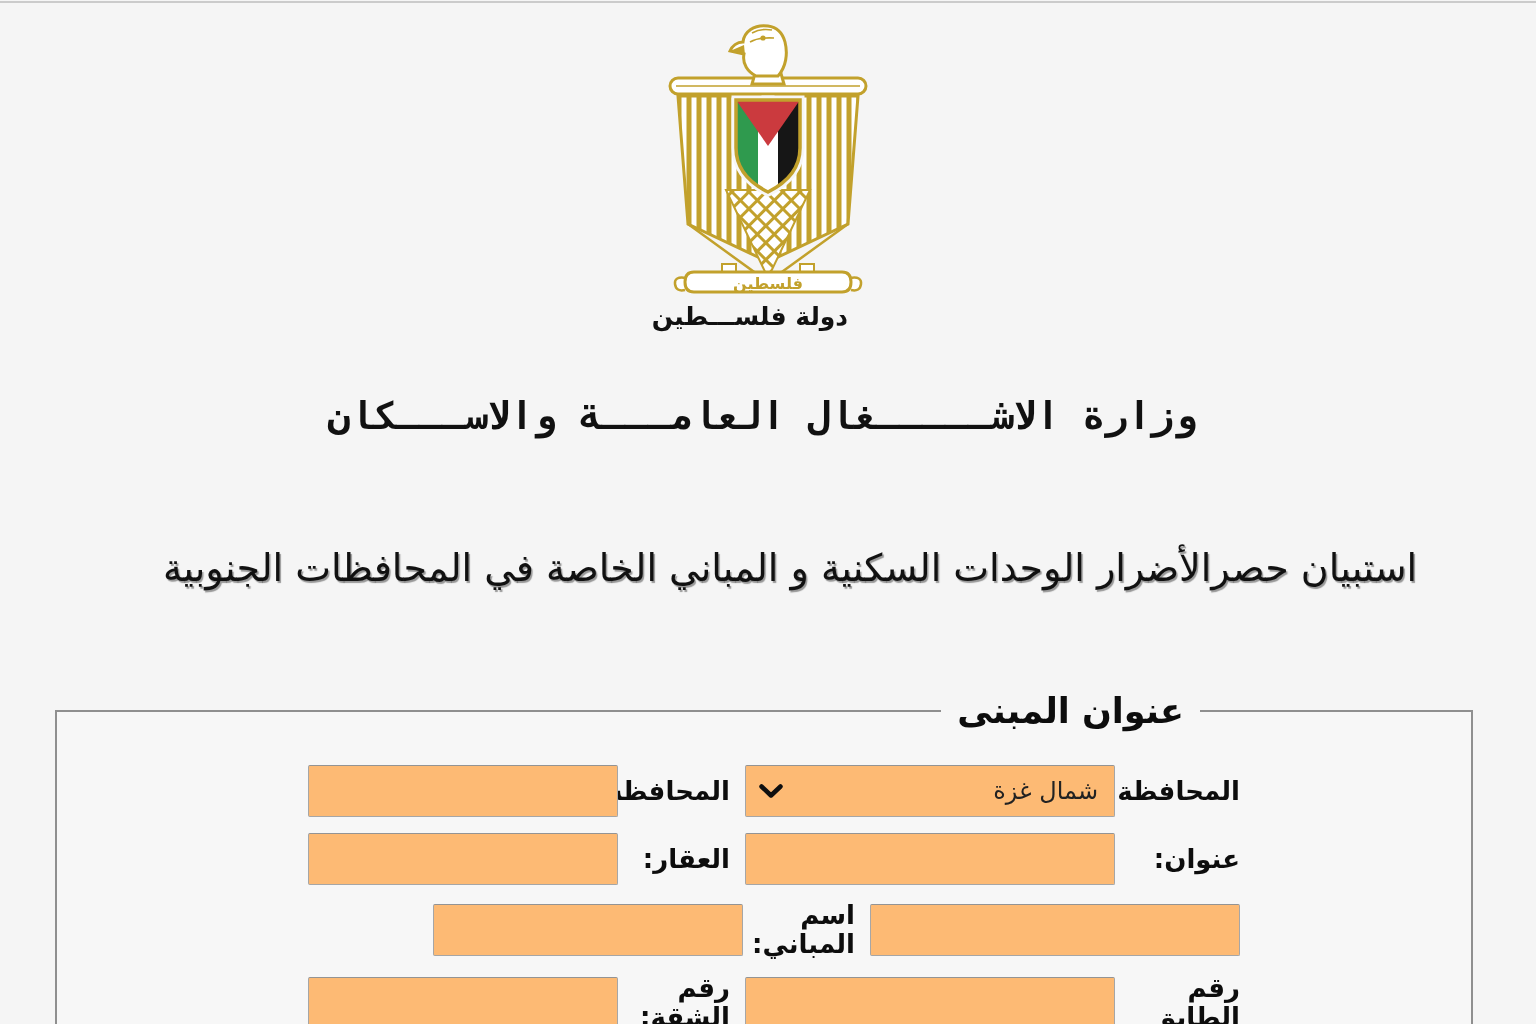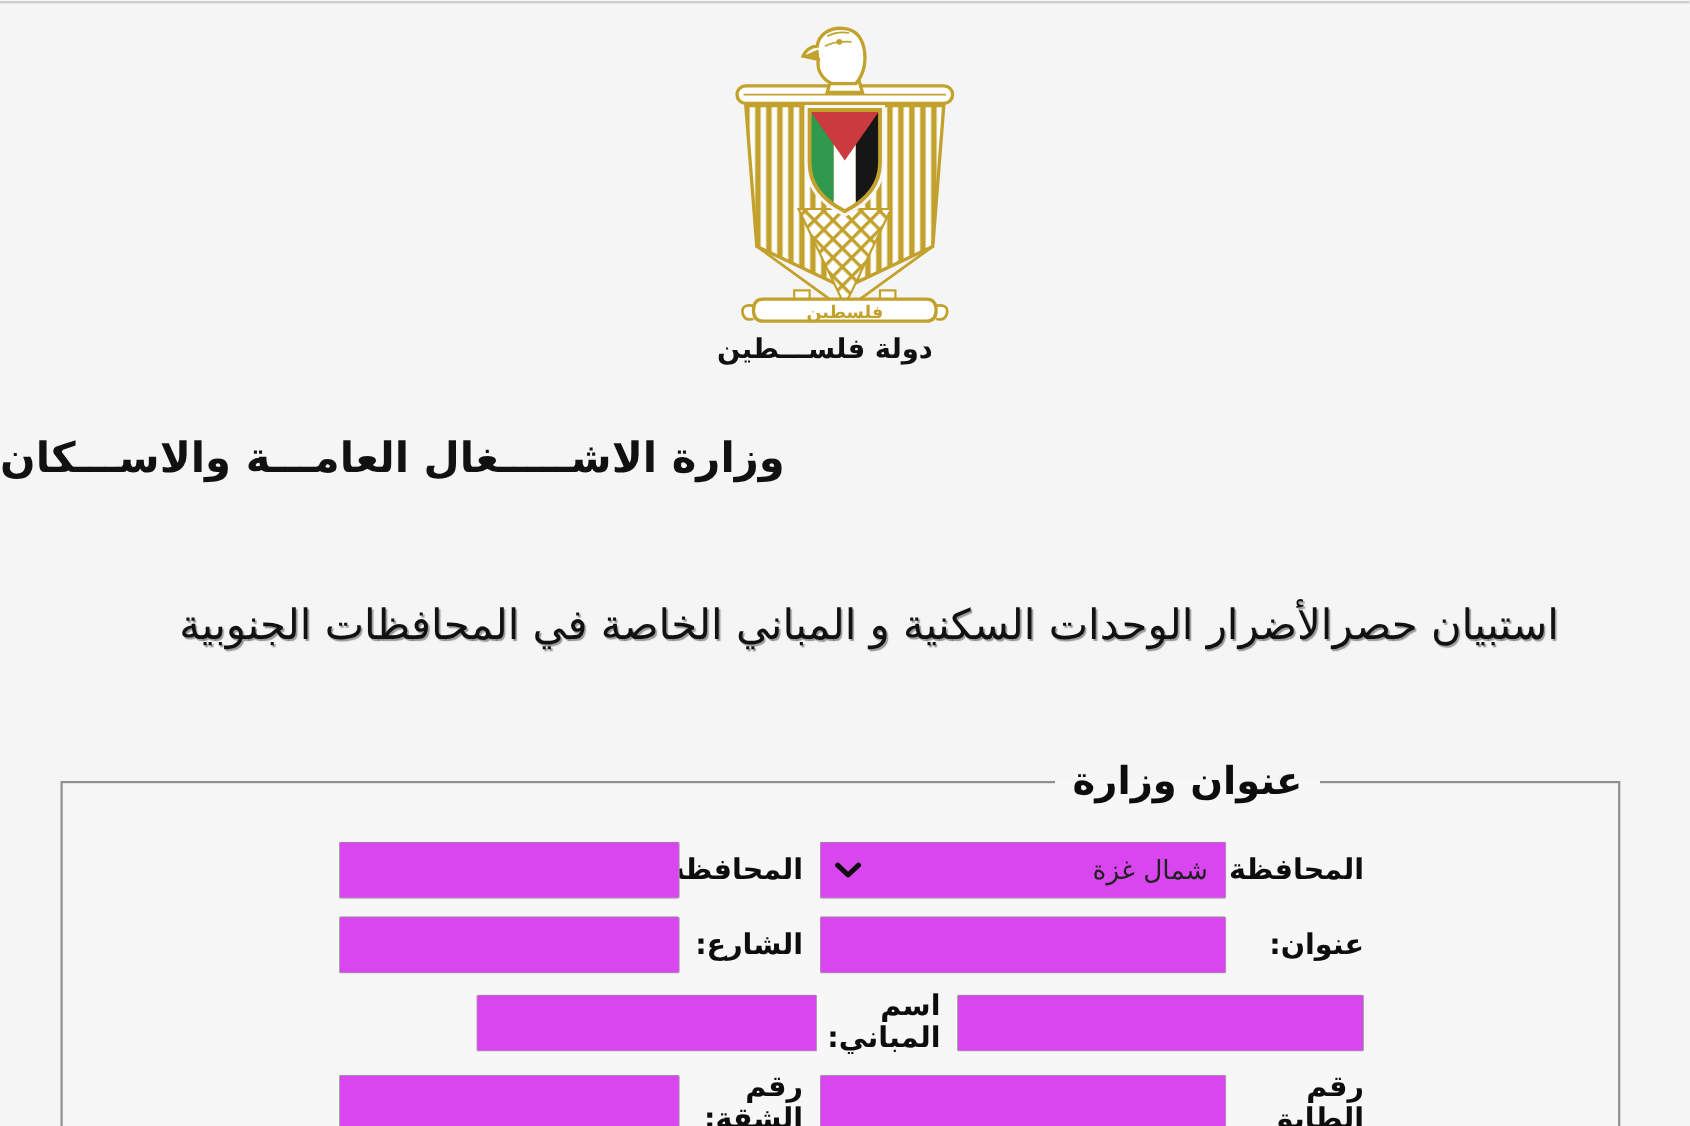--- a/index.html
+++ b/index.html
@@ -11,22 +11,22 @@
   }
   .top-hairline{position:absolute;top:1px;left:0;width:1536px;height:2px;background:#cbcbcb;}
 
   
   .emblem{position:absolute;left:664px;top:20px;width:208px;height:286px;}
   .state-title{
     position:absolute;top:302px;left:0;width:1500px;text-align:center;
     font-size:25px;font-weight:bold;letter-spacing:1px;
   }
   .ministry-title{
-    position:absolute;top:394px;left:0;width:1524px;text-align:left;
-    font-size:38px;font-weight:bold;
+    position:absolute;top:394px;left:0;width:1524px;text-align:center;
+    font-size:38px;font-weight:bold;font-family:Liberation Mono, monospace;
   }
   .form-title{
     position:absolute;top:546px;left:44px;width:1492px;text-align:center;
     font-size:38px;font-weight:normal;
     text-shadow:1.5px 1.5px 1px rgba(40,40,40,0.45);
   }
 
   
   fieldset.addr{
     position:absolute;left:55px;top:691px;width:1418px;height:380px;
@@ -37,21 +37,21 @@
   }
   fieldset.addr legend{
     font-size:35px;font-weight:bold;color:#0d0d0d;
     padding:0 16px;margin-right:40px;
   }
   .frow{display:flex;align-items:center;margin-bottom:16px;}
   .lbl{font-size:26px;font-weight:bold;color:#0d0d0d;line-height:1.1;}
   .lbl-r{flex:none;width:125px;text-align:right;}
   .lbl-l{flex:none;width:112px;margin-right:15px;text-align:right;}
   .field{
-    flex:none;height:52px;box-sizing:border-box;background:#d946ef;
+    flex:none;height:52px;box-sizing:border-box;background:#fdba74;
     border:1px solid #a6a6a6;border-top-color:#949494;border-radius:2px;
     font-size:24px;color:#222;font-family:"DejaVu Sans", sans-serif;
   }
   .w-r{width:370px;}
   .w-l{width:310px;}
   input.field{padding:0 14px;outline:none;}
   .select-box{position:relative;display:flex;align-items:center;padding:0 16px;cursor:default;}
   .select-box .sel-val{font-size:24px;color:#222;}
   .chev{position:absolute;left:13px;top:50%;transform:translateY(-50%);display:flex;}
 </style>
@@ -109,40 +109,40 @@
     <circle cx="99" cy="18" r="2.6" fill="#C2A12C"></circle>
     <path d="M88,13 Q97,8 108,10 M86,22 Q95,17 110,18" stroke="#C2A12C" stroke-width="1.6" fill="none"></path>
   </svg>
 </div>
 
 <div class="state-title">دولة فلســـطين</div>
 <div class="ministry-title">وزارة الاشـــــغال العامـــة والاســـكان</div>
 <div class="form-title">استبيان حصرالأضرار الوحدات السكنية و المباني الخاصة في المحافظات الجنوبية</div>
 
 <fieldset class="addr">
-  <legend>عنوان وزارة</legend>
+  <legend>عنوان المبنى</legend>
 
   <div class="frow">
     <label class="lbl lbl-r">المحافظة:</label>
     <div class="field w-r select-box">
       <span class="sel-val">شمال غزة</span>
       <span class="chev">
         <svg width="24" height="15" viewBox="0 0 24 15">
             <polyline points="2.5,3 12,12 21.5,3" fill="none" stroke="#0f0f0f" stroke-width="4.5" stroke-linecap="round" stroke-linejoin="round"></polyline>
           </svg>
       </span>
     </div>
     <label class="lbl lbl-l">المحافظة:</label>
     <input type="text" class="field w-l" value="" style="">
   </div>
 
   <div class="frow">
     <label class="lbl lbl-r">عنوان:</label>
     <input type="text" class="field w-r" value="" style="">
-    <label class="lbl lbl-l">الشارع:</label>
+    <label class="lbl lbl-l">العقار:</label>
     <input type="text" class="field w-l" value="" style="">
   </div>
 
   <div class="frow">
     <input type="text" class="field w-r" value="" style="">
     <label class="lbl lbl-l">اسم المباني:</label>
     <input type="text" class="field w-l" value="" style="">
   </div>
 
   <div class="frow">

